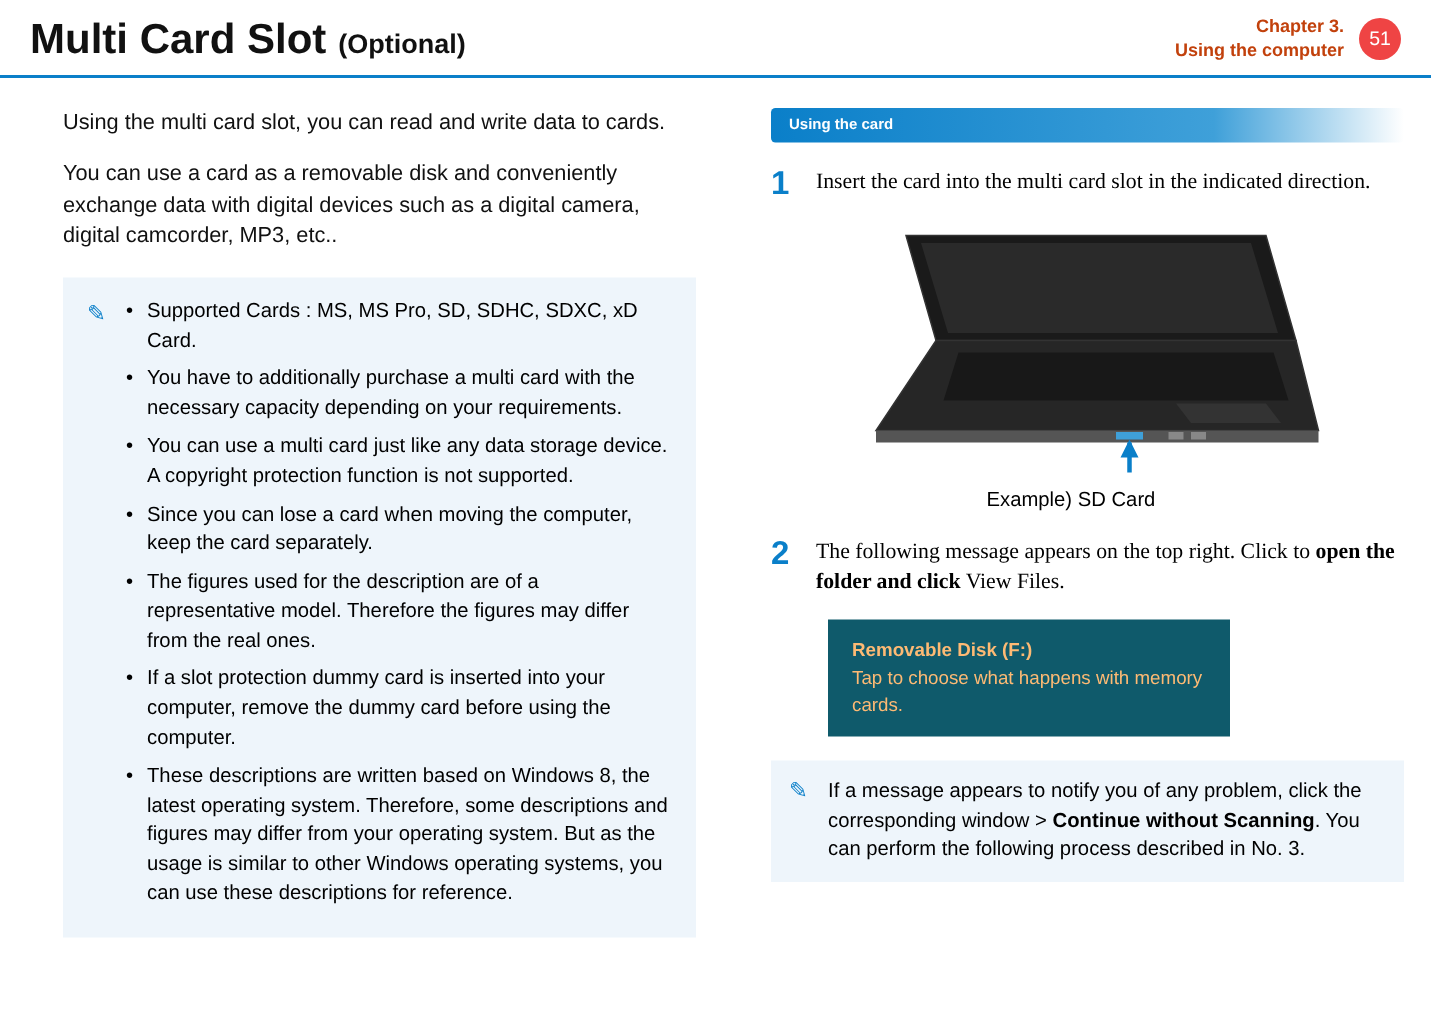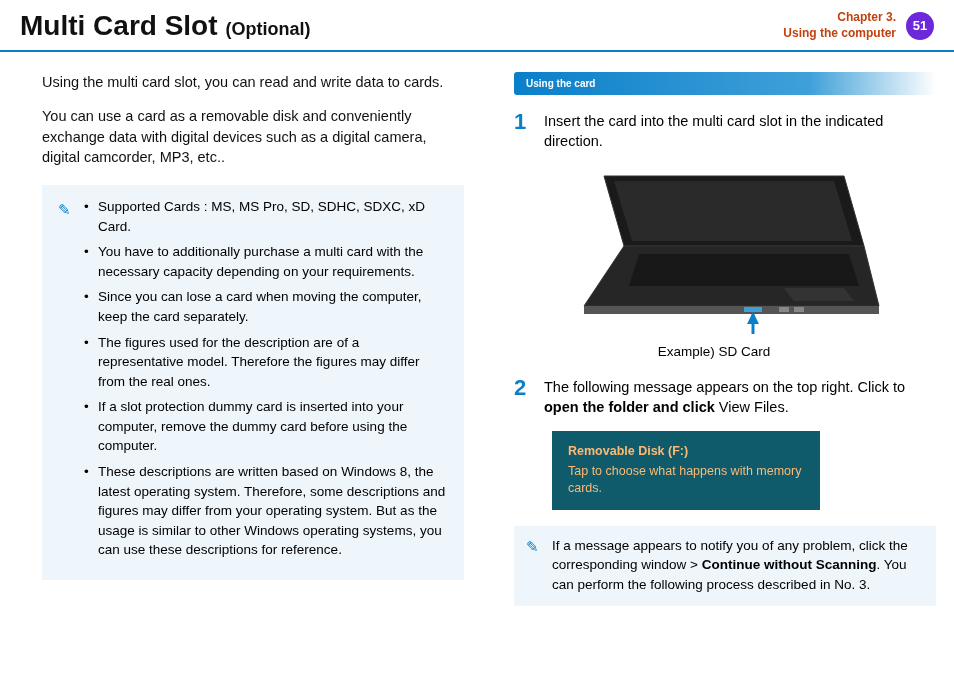--- a/index.html
+++ b/index.html
@@ -40,29 +40,29 @@
     gap: 10px;
   }
   .chapter-block {
     text-align: right;
     color: #c2410c;
     font-size: 12px;
     font-weight: 700;
     line-height: 1.3;
   }
   .page-badge {
-    background: #6d28d9;
+    background: #ef4444;
     color: #fff;
     width: 28px;
     height: 28px;
     border-radius: 50%;
     display: flex;
     align-items: center;
     justify-content: center;
-    font-weight: 700;
+    font-weight: 400;
     font-size: 13px;
   }
   .columns {
     display: flex;
     padding: 20px 18px 0 18px;
     gap: 26px;
   }
   .col {
     flex: 1;
     min-width: 0;
@@ -125,21 +125,21 @@
     font-size: 14.5px;
     line-height: 1.4;
   }
   .step-num {
     color: #0a7fc9;
     font-size: 22px;
     font-weight: 700;
     line-height: 1;
     min-width: 18px;
   }
-  .step-body { flex: 1; }
+  .step-body { flex: 1; font-family: Liberation Serif, serif; }
   .laptop-fig {
     margin: 0 0 8px 30px;
     width: 340px;
     height: 170px;
     position: relative;
   }
   .laptop-svg { width: 100%; height: 100%; }
   .fig-caption {
     text-align: center;
     font-size: 13.5px;
@@ -202,20 +202,21 @@
 
   <div class="col">
     <p class="intro1">Using the multi card slot, you can read and write data to cards.</p>
     <p class="intro2">You can use a card as a removable disk and conveniently exchange data with digital devices such as a digital camera, digital camcorder, MP3, etc..</p>
 
     <div class="note-box">
       <ul>
         <span class="pencil-icon">✎</span>
         <li>Supported Cards : MS, MS Pro, SD, SDHC, SDXC, xD Card.</li>
         <li>You have to additionally purchase a multi card with the necessary capacity depending on your requirements.</li>
+        <li>You can use a multi card just like any data storage device. A copyright protection function is not supported.</li>
         <li>Since you can lose a card when moving the computer, keep the card separately.</li>
         <li>The figures used for the description are of a representative model. Therefore the figures may differ from the real ones.</li>
         <li>If a slot protection dummy card is inserted into your computer, remove the dummy card before using the computer.</li>
         <li>These descriptions are written based on Windows 8, the latest operating system. Therefore, some descriptions and figures may differ from your operating system. But as the usage is similar to other Windows operating systems, you can use these descriptions for reference.</li>
       </ul>
     </div>
   </div>
 
   <div class="col">
     <div class="section-head">Using the card</div>

